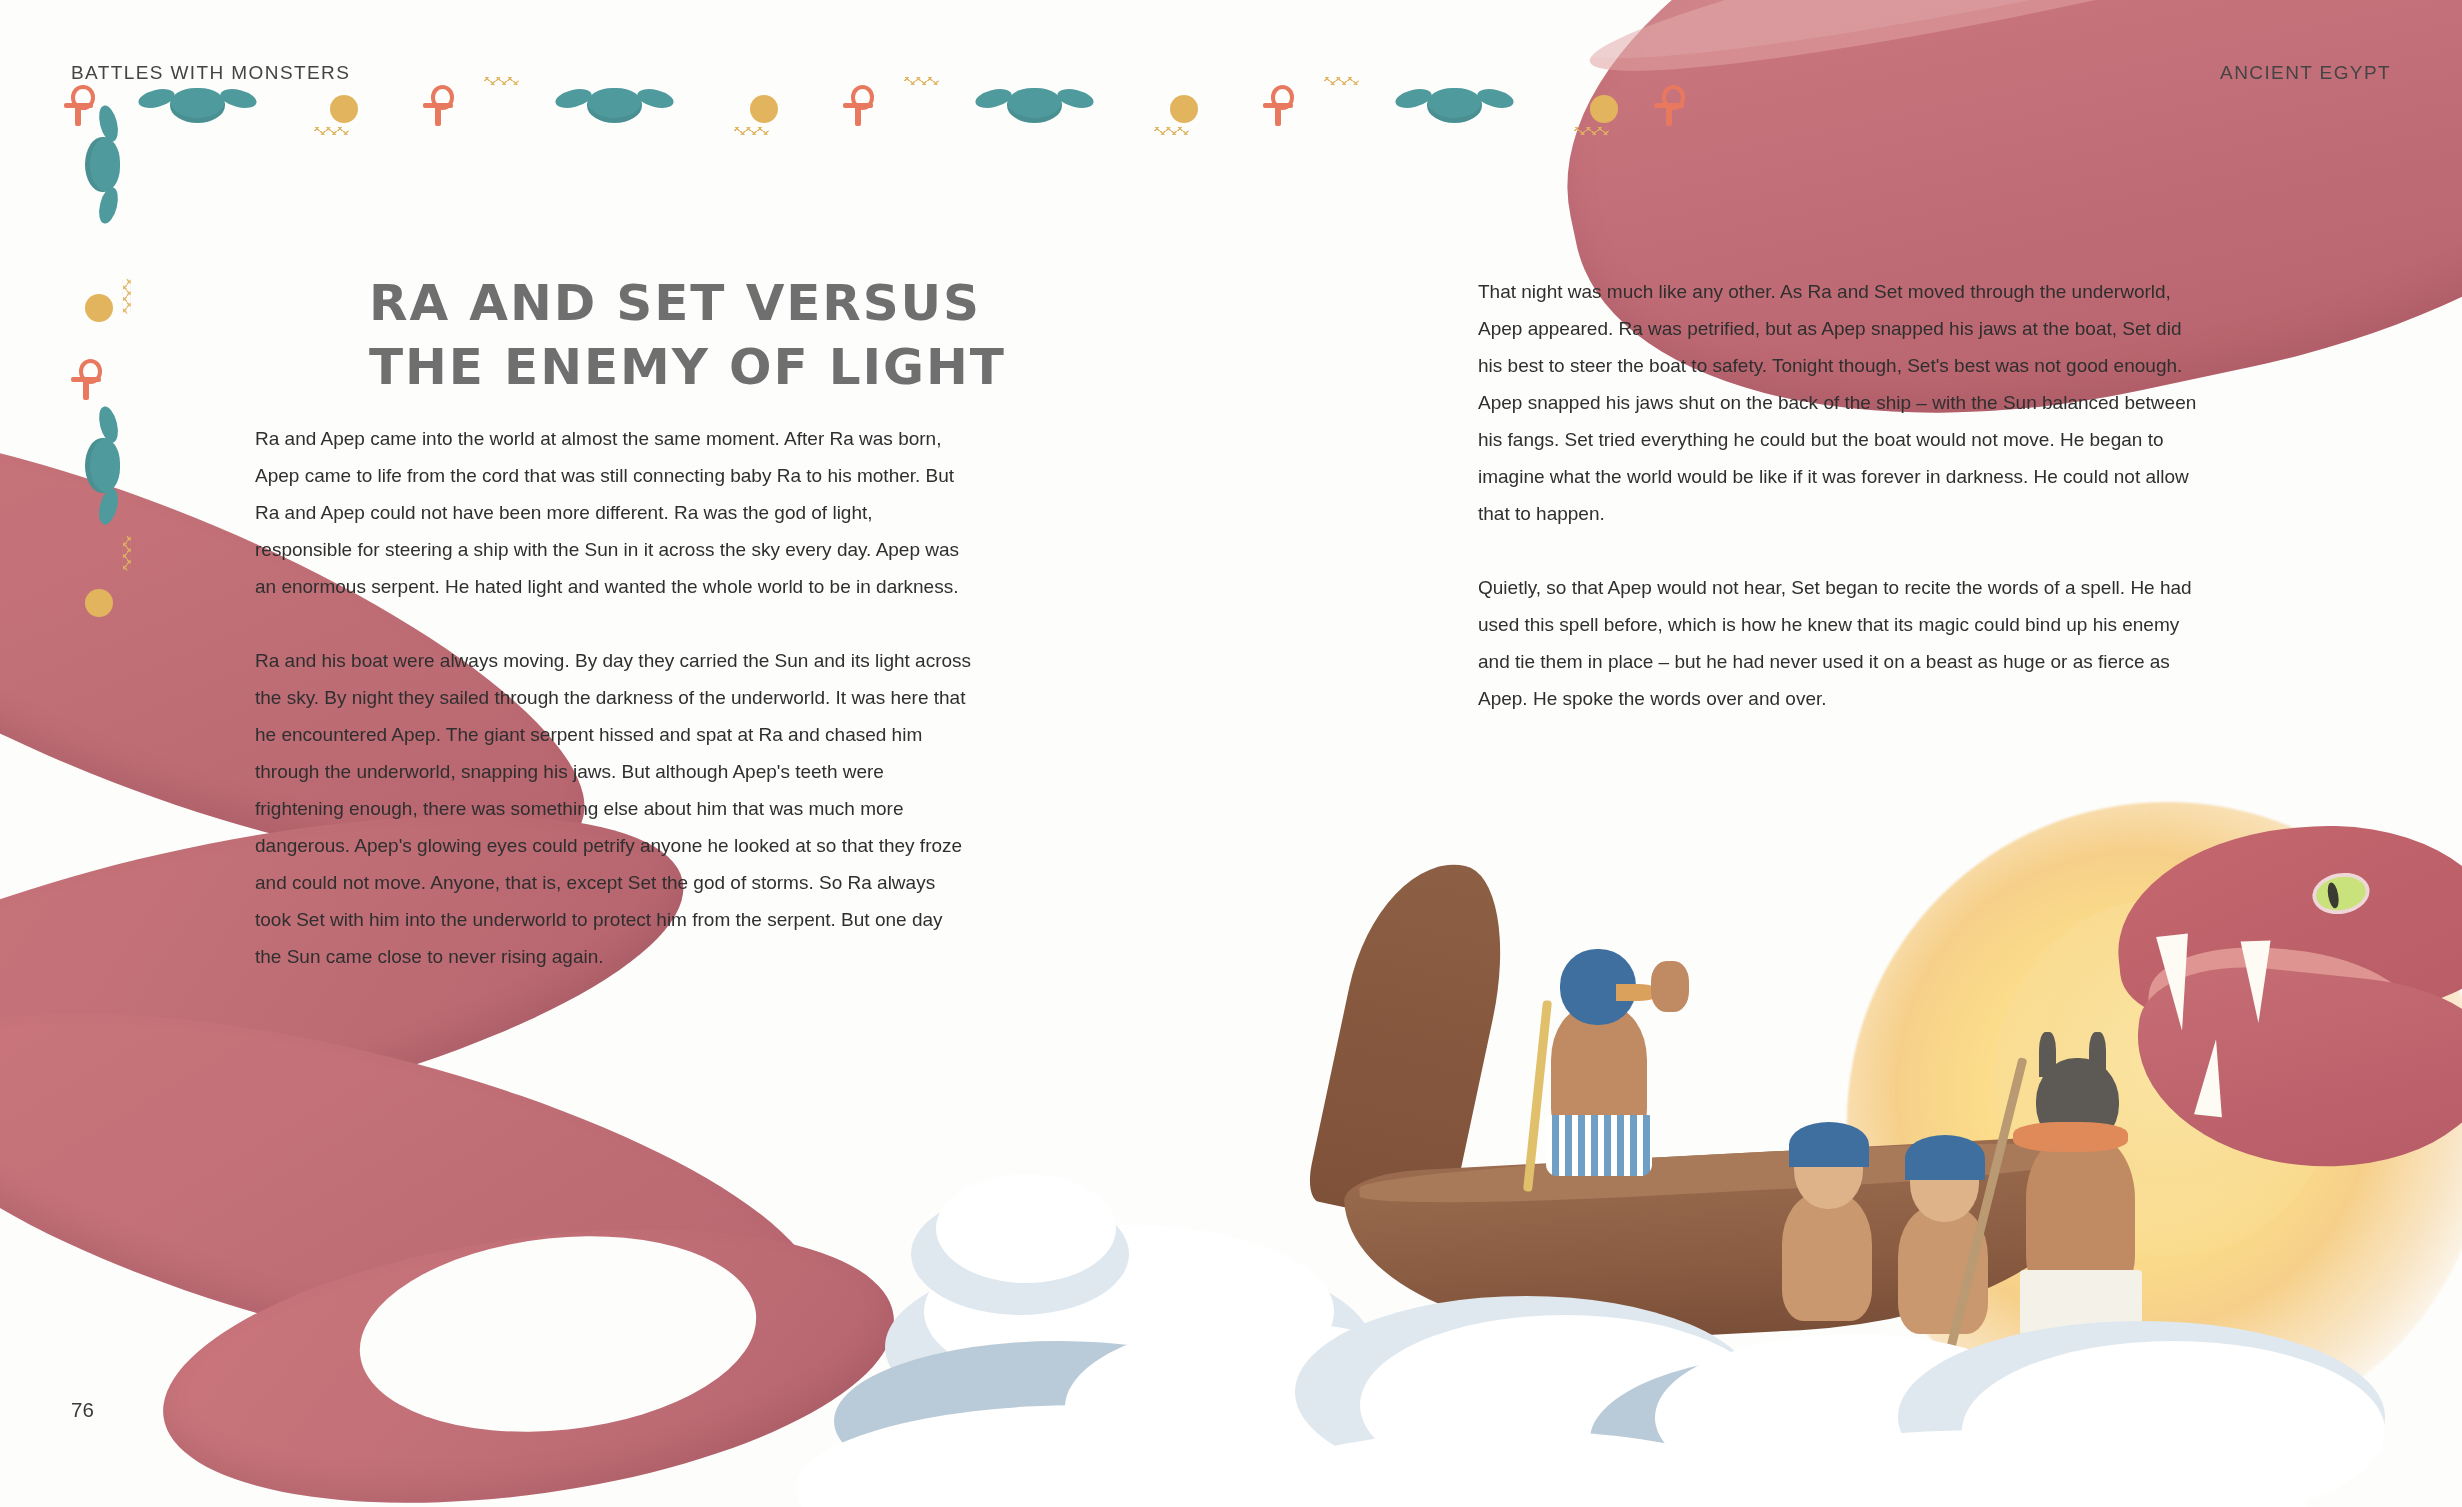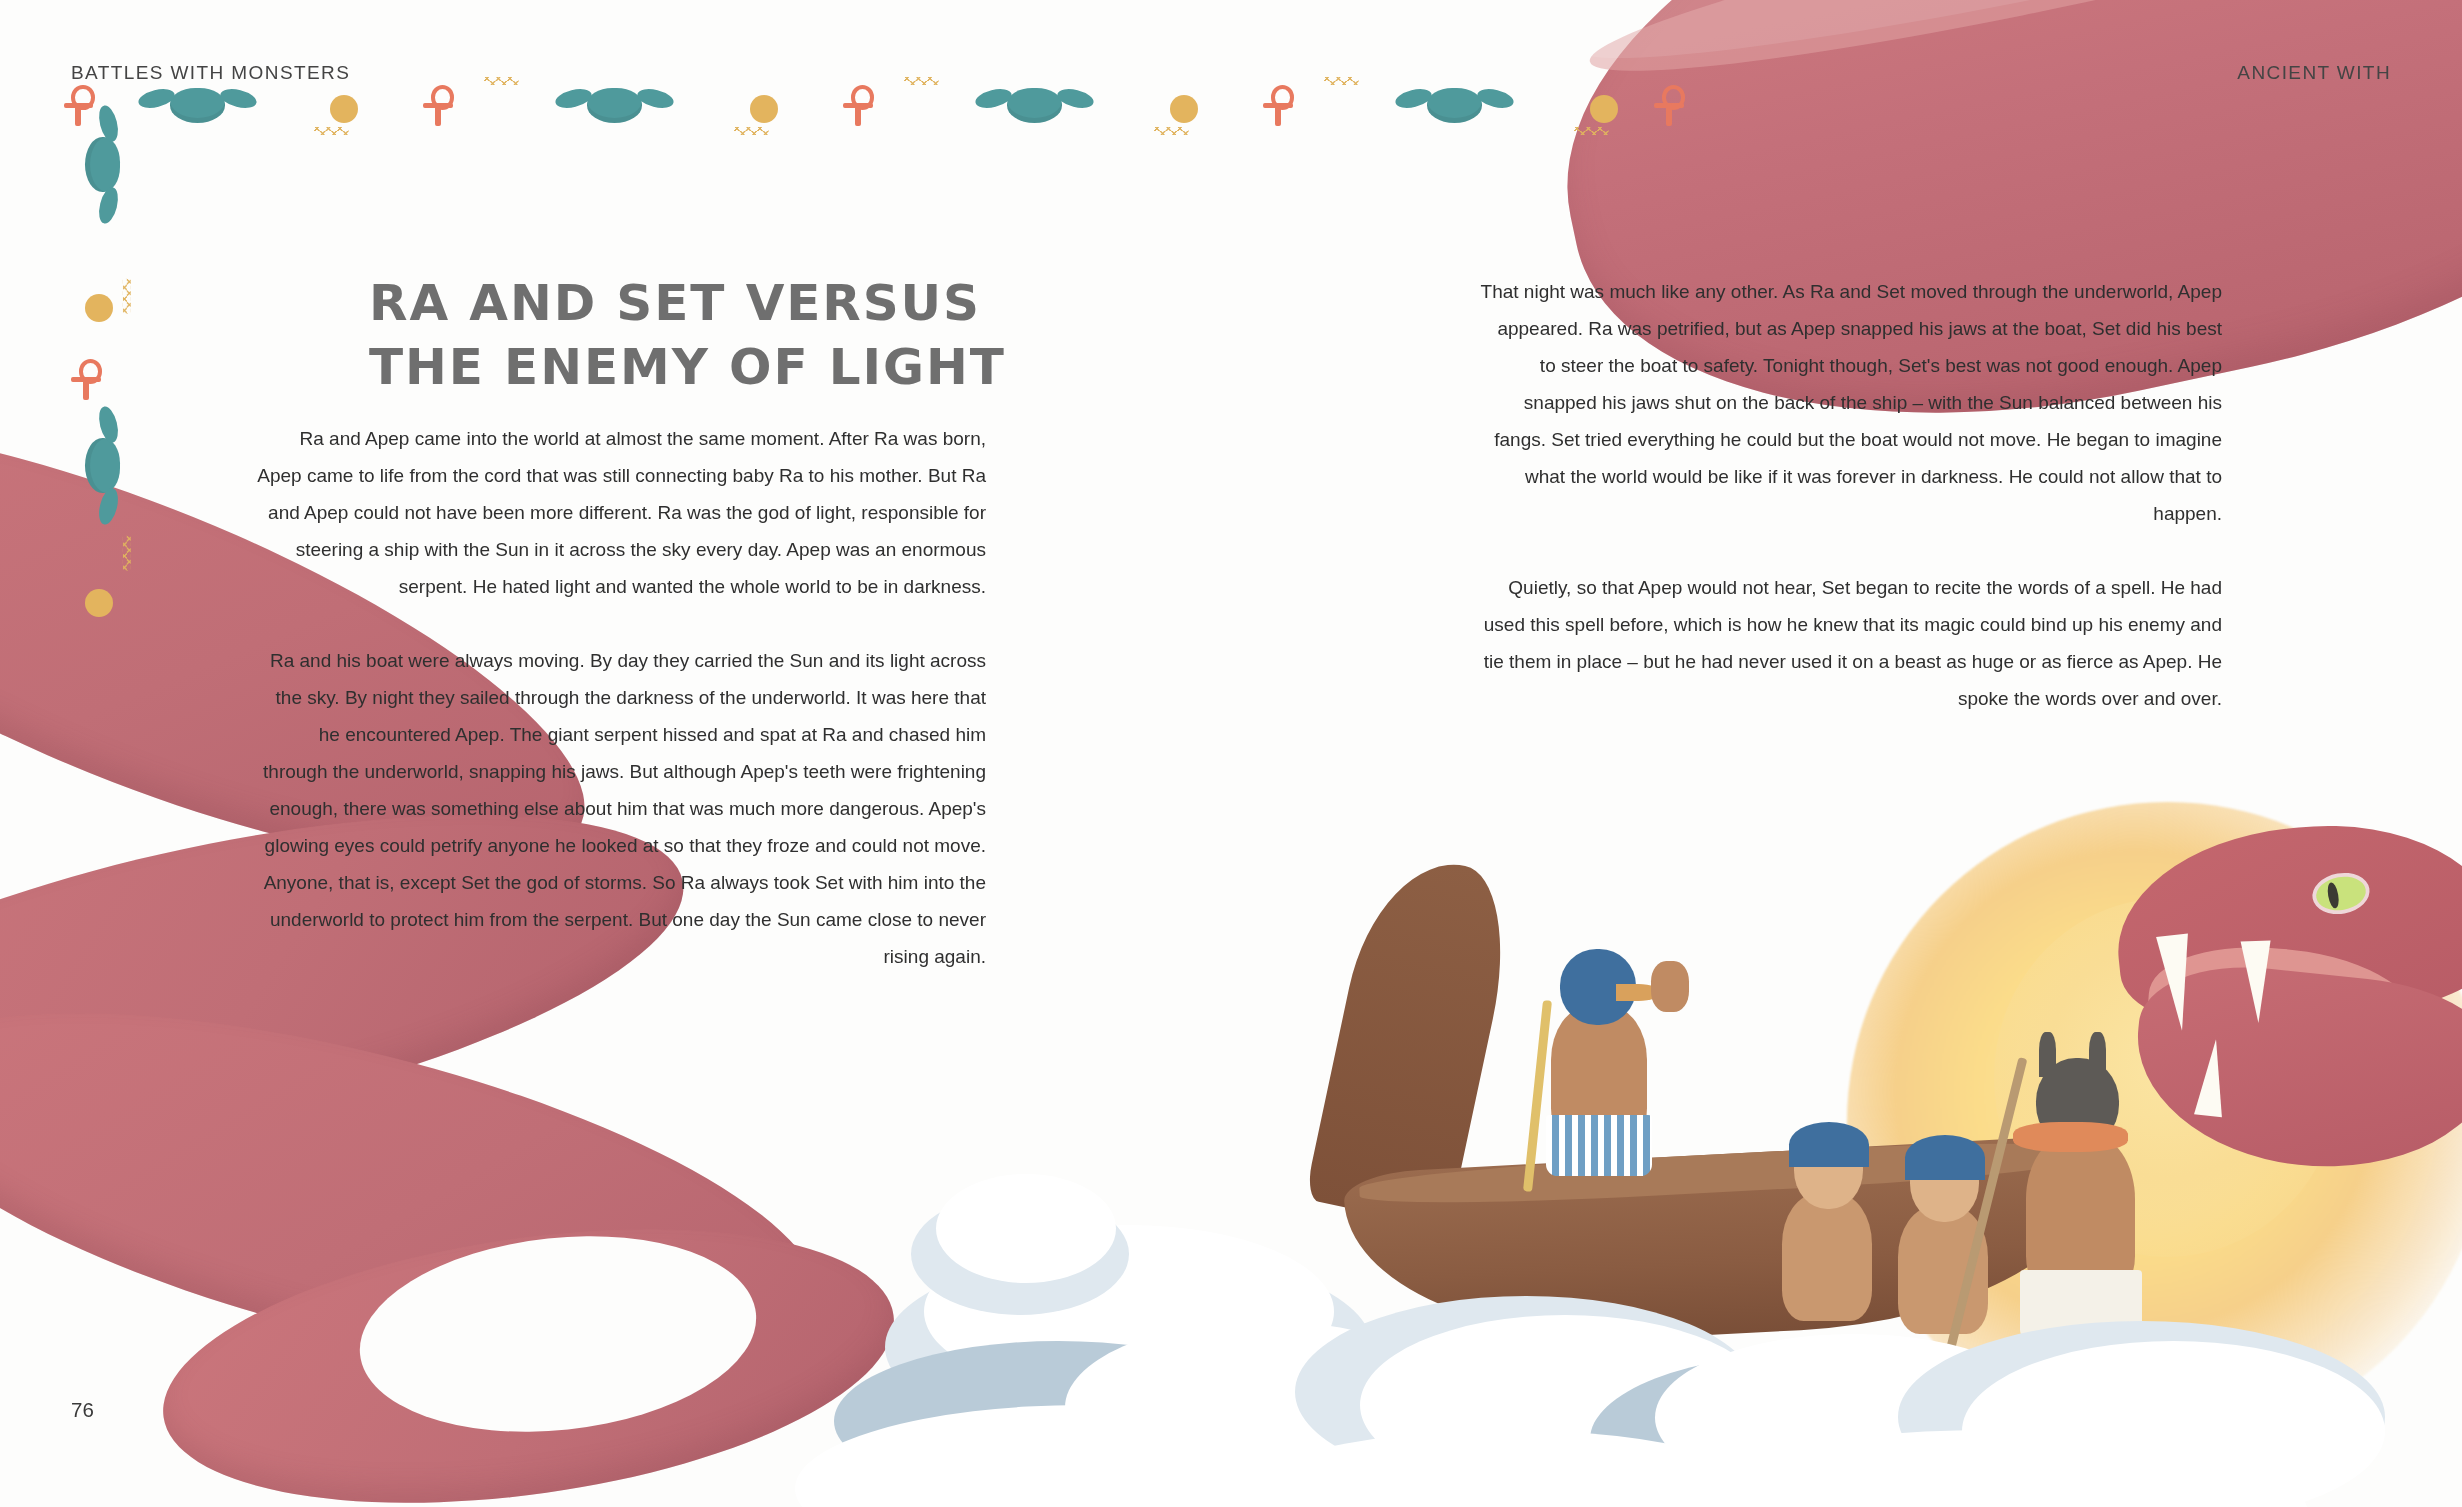--- a/index.html
+++ b/index.html
@@ -327,21 +327,21 @@
     color: #6f6f6f;
     text-transform: uppercase;
   }
 
   .col {
     position: absolute;
     font-size: 19px;
     line-height: 37px;
     color: #2f2f2f;
   }
-  .col p { margin: 0 0 37px 0; text-align: right; }
+  .col p { margin: 0 12px 37px 0; }
   .col-left { left: 255px; top: 420px; width: 731px; }
   .col-right { left: 1478px; top: 273px; width: 744px; }
 
   .folio {
     position: absolute;
     left: 71px;
     top: 1398px;
     font-size: 20.5px;
     color: #3a3a3a;
   }
@@ -484,21 +484,21 @@
       <div class="ankh-loop"></div>
         <div class="ankh-bar"></div>
         <div class="ankh-stem"></div>
     </div>
     <div class="glyph scarab" style="left:14px; top:301px; transform:rotate(90deg);"></div>
     <div class="glyph zig" style="left:44px; top:398px; transform:rotate(90deg);"></div>
     <div class="glyph disc" style="left:24.4px; top:442px;"></div>
   </div>
 
   <div class="running-head left">BATTLES WITH MONSTERS</div>
-  <div class="running-head right">ANCIENT WITH</div>
+  <div class="running-head right">ANCIENT EGYPT</div>
 
   <h1 class="title">
     <span>RA AND SET VERSUS</span><br>
     <span>THE ENEMY OF LIGHT</span>
   </h1>
 
   <div class="col col-left">
     <p>Ra and Apep came into the world at almost the same moment. After Ra was born, Apep came to life from the cord that was still connecting baby Ra to his mother. But Ra and Apep could not have been more different. Ra was the god of light, responsible for steering a ship with the Sun in it across the sky every day. Apep was an enormous serpent. He hated light and wanted the whole world to be in darkness.</p>
     <p>Ra and his boat were always moving. By day they carried the Sun and its light across the sky. By night they sailed through the darkness of the underworld. It was here that he encountered Apep. The giant serpent hissed and spat at Ra and chased him through the underworld, snapping his jaws. But although Apep's teeth were frightening enough, there was something else about him that was much more dangerous. Apep's glowing eyes could petrify anyone he looked at so that they froze and could not move. Anyone, that is, except Set the god of storms. So Ra always took Set with him into the underworld to protect him from the serpent. But one day the Sun came close to never rising again.</p>
   </div>

